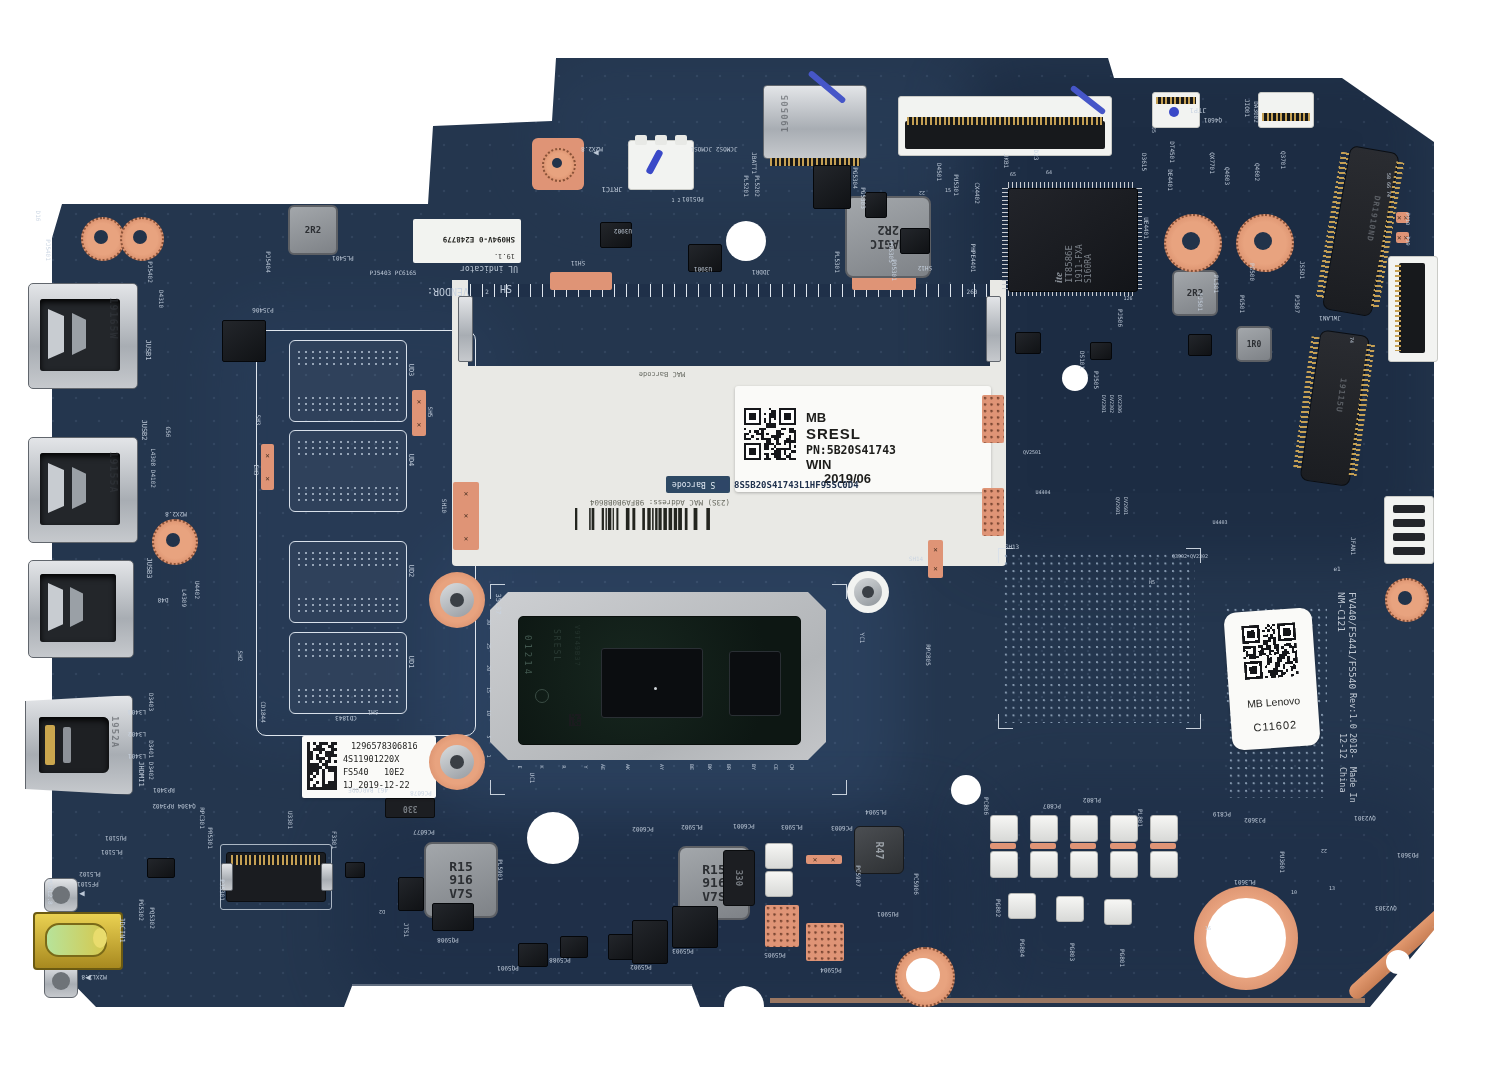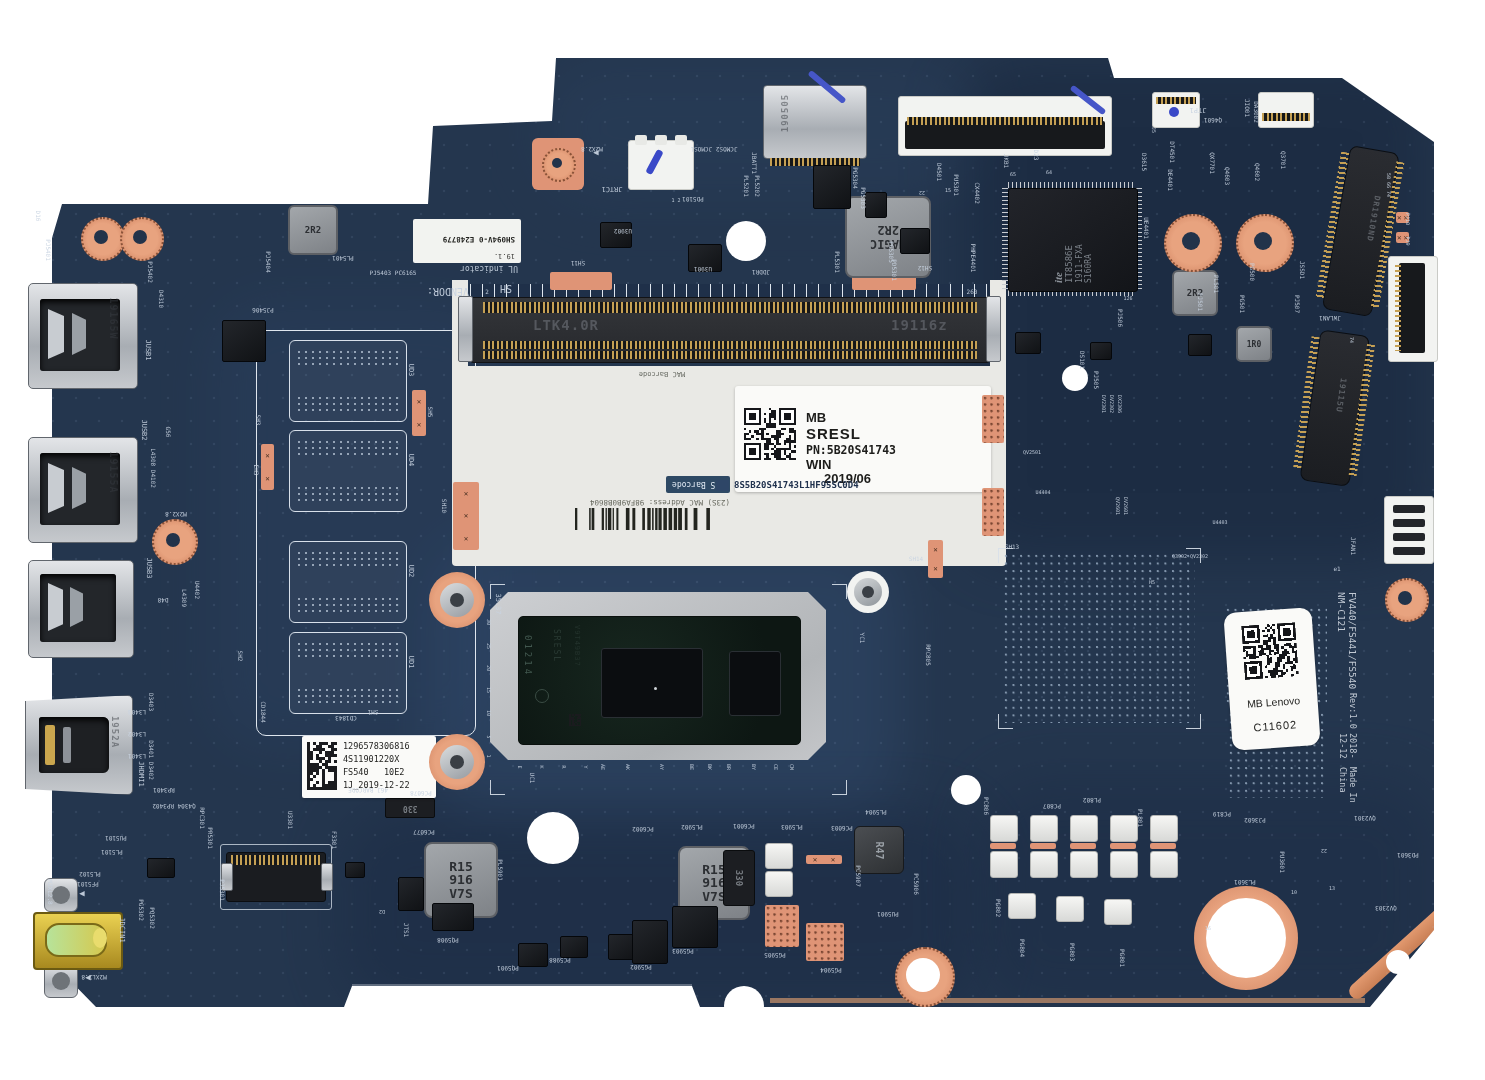--- a/index.html
+++ b/index.html
@@ -80,27 +80,20 @@
     </div>
 
   <div class="whitezone" style="left:452px;top:280px;width:16px;height:90px"></div>
   <div class="whitezone" style="left:990px;top:280px;width:16px;height:90px"></div>
   <div class="whitezone" style="left:452px;top:366px;width:554px;height:200px;border-radius:4px"></div>
 
   <div class="abs" style="left:470px;top:284px;width:518px;height:13px;background:#1f3049;
        background-image:repeating-linear-gradient(90deg,#dfe6ee 0 1px,transparent 1px 12px)"></div>
   <div class="salmon" style="left:550px;top:272px;width:62px;height:18px"></div>
   <div class="salmon" style="left:852px;top:272px;width:64px;height:18px"></div>
-  <div class="abs" style="left:470px;top:297px;width:518px;height:64px;background:linear-gradient(#34363a,#26282c);border-radius:3px;border:1px solid #121316">
-    <div class="gold-h" style="left:12px;top:4px;width:494px;height:11px"></div>
-    <div class="gold-h" style="left:12px;top:43px;width:494px;height:8px"></div>
-    <div class="gold-h" style="left:12px;top:53px;width:494px;height:8px"></div>
-    <span class="abs" style="left:62px;top:19px;font:bold 14px 'DejaVu Sans Mono',monospace;color:#55585e;letter-spacing:1px">LTK4.0R</span>
-    <span class="abs" style="left:420px;top:19px;font:bold 14px 'DejaVu Sans Mono',monospace;color:#54575d;letter-spacing:1px">19116z</span>
-  </div>
   <div class="abs metal" style="left:458px;top:296px;width:13px;height:64px;border-radius:2px"></div>
   <div class="abs metal" style="left:986px;top:296px;width:13px;height:64px;border-radius:2px"></div>
 
   <div class="abs" style="left:666px;top:476px;width:64px;height:17px;background:#2e4964;border-radius:2px;display:flex;align-items:center;justify-content:center">
     <span style="transform:rotate(180deg);font:8px 'DejaVu Sans Mono',monospace;color:#dfe8f2">IIS Barcode</span>
   </div>
   <span class="abs" style="left:660px;top:498px;transform:translate(-50%,0) rotate(180deg);font:7.5px 'DejaVu Sans Mono',monospace;color:#66685e;white-space:pre">(23S) MAC Address: 98FA9B0B8604</span>
   <div class="abs" style="left:575px;top:508px;width:148px;height:22px;transform:rotate(180deg)" id="mac-barcode"><svg viewBox="0 0 100 10" preserveAspectRatio="none" width="100%" height="100%" fill="#23251f">
         <rect x="8.822314884327353" y="0" width="2.431222321232781" height="10"></rect>
         <rect x="17.29464586535469" y="0" width="2.5735304662957788" height="10"></rect>
@@ -661,21 +654,21 @@
           <rect x="1" y="15" width="1" height="1"></rect>
           <rect x="2" y="15" width="1" height="1"></rect>
           <rect x="3" y="15" width="1" height="1"></rect>
           <rect x="4" y="15" width="1" height="1"></rect>
           <rect x="5" y="15" width="1" height="1"></rect>
           <rect x="6" y="15" width="1" height="1"></rect>
           <rect x="7" y="15" width="1" height="1"></rect>
           <rect x="8" y="15" width="1" height="1"></rect>
           <rect x="9" y="15" width="1" height="1"></rect>
         </svg></div>
-    <span class="lbl-txt" style="left:41px;top:5px;font:8.5px 'DejaVu Sans Mono',monospace">1296578306816</span>
+    <span class="lbl-txt" style="left:49px;top:5px;font:8.5px 'DejaVu Sans Mono',monospace">1296578306816</span>
     <span class="lbl-txt" style="left:41px;top:18px;font:8.5px 'DejaVu Sans Mono',monospace">4S11901220X</span>
     <span class="lbl-txt" style="left:41px;top:31px;font:8.5px 'DejaVu Sans Mono',monospace">FS540   10E2</span>
     <span class="lbl-txt" style="left:41px;top:44px;font:8.5px 'DejaVu Sans Mono',monospace">1J_2019-12-22</span>
   </div>
 
   <div class="abs" style="left:28px;top:283px;width:110px;height:106px">
     <div class="metal abs" style="inset:0"></div>
     <div class="abs" style="left:12px;top:16px;width:80px;height:72px;background:#23262a;border-radius:3px;box-shadow:inset 0 3px 6px #000">
       <div class="abs" style="left:8px;top:10px;width:16px;height:50px;background:#c8ccd1;clip-path:polygon(0 0,100% 14%,100% 86%,0 100%)"></div>
       <div class="abs" style="left:32px;top:14px;width:14px;height:42px;background:#9aa0a6;clip-path:polygon(0 0,100% 16%,100% 84%,0 100%)"></div>

